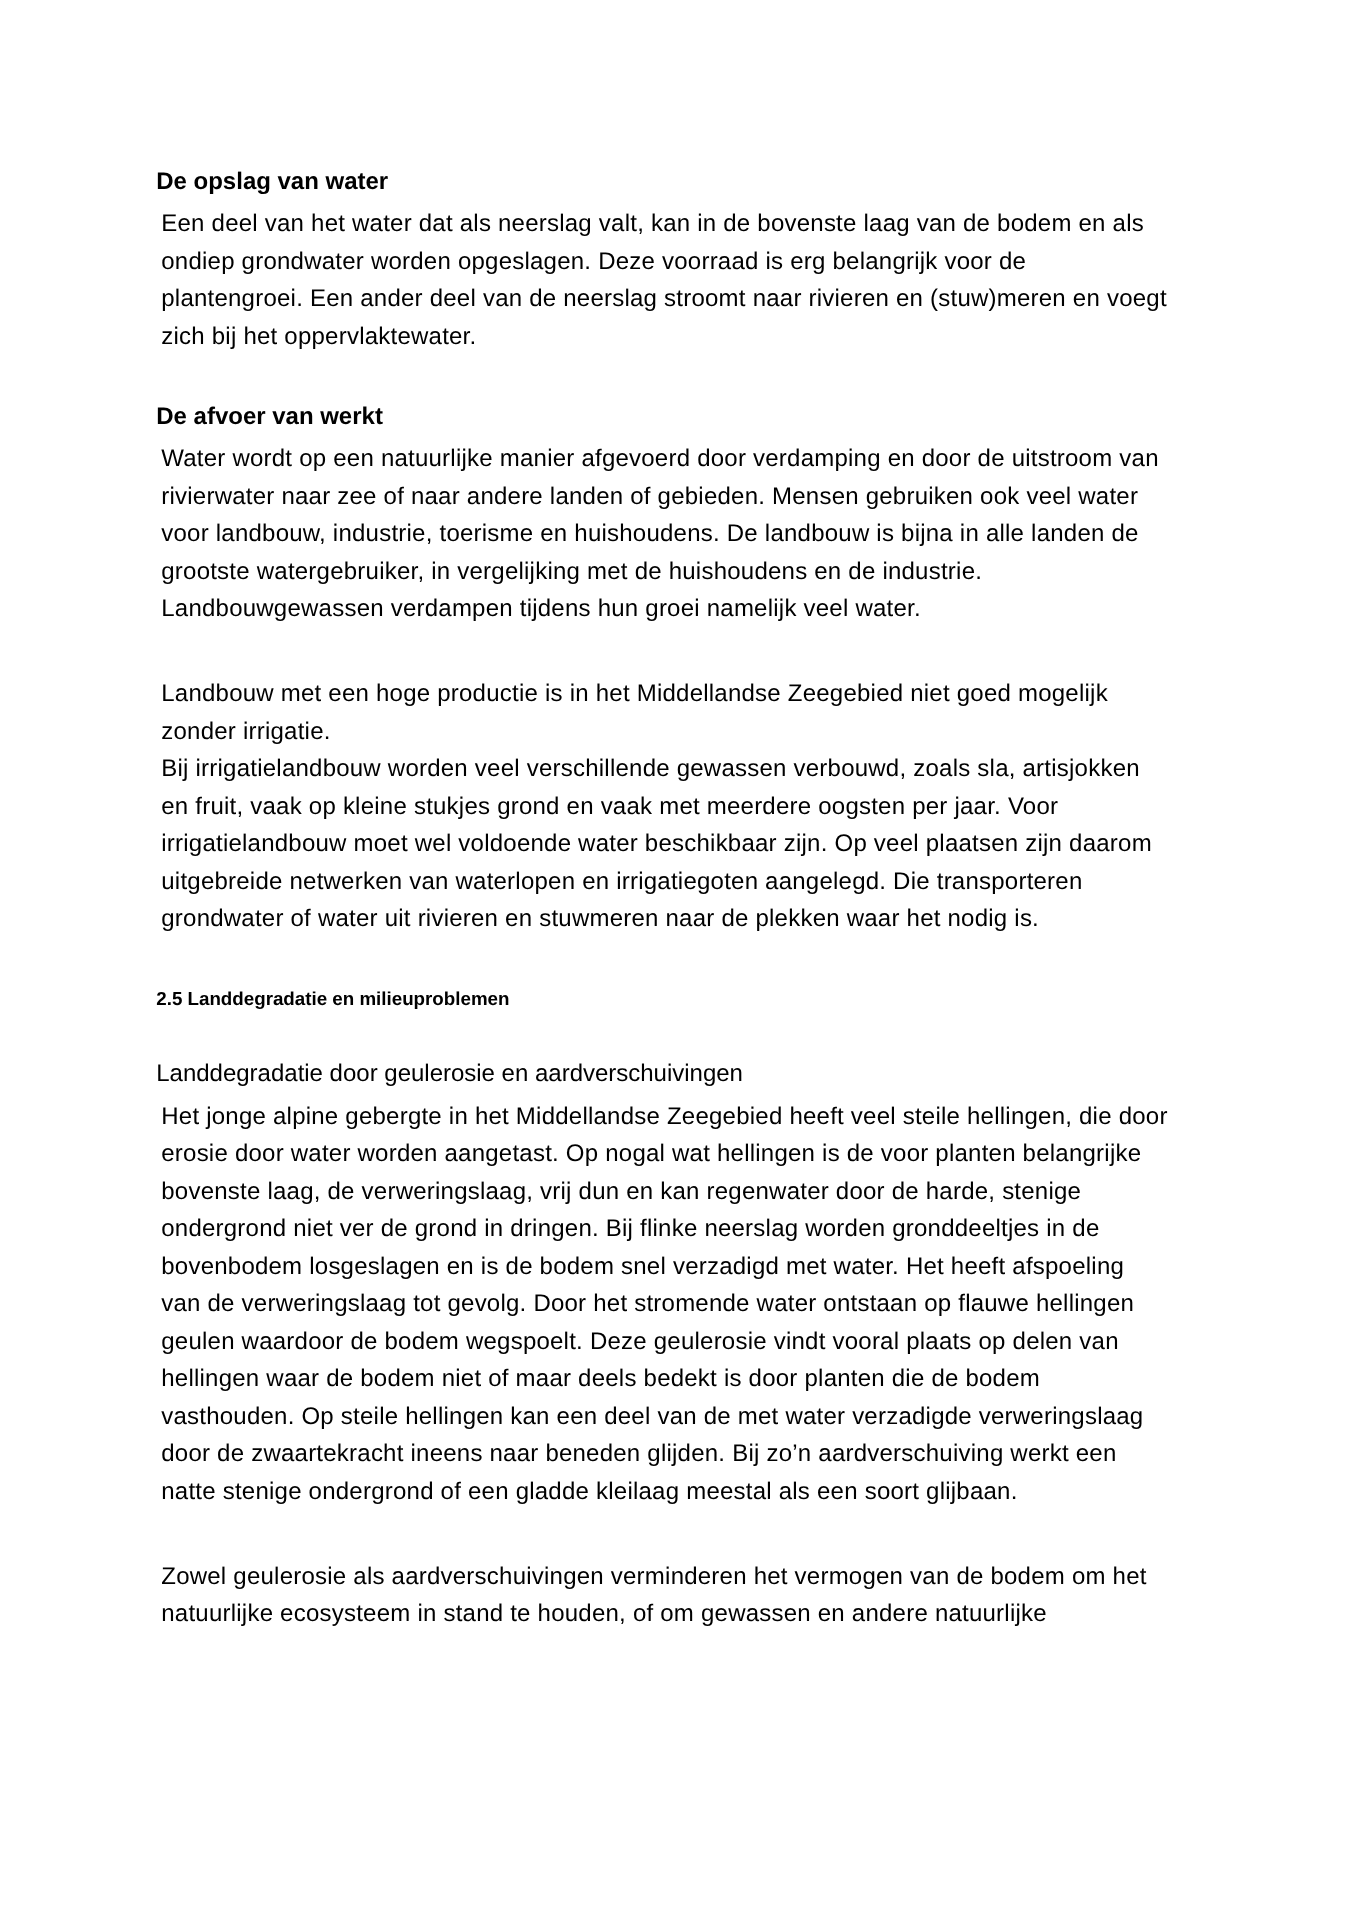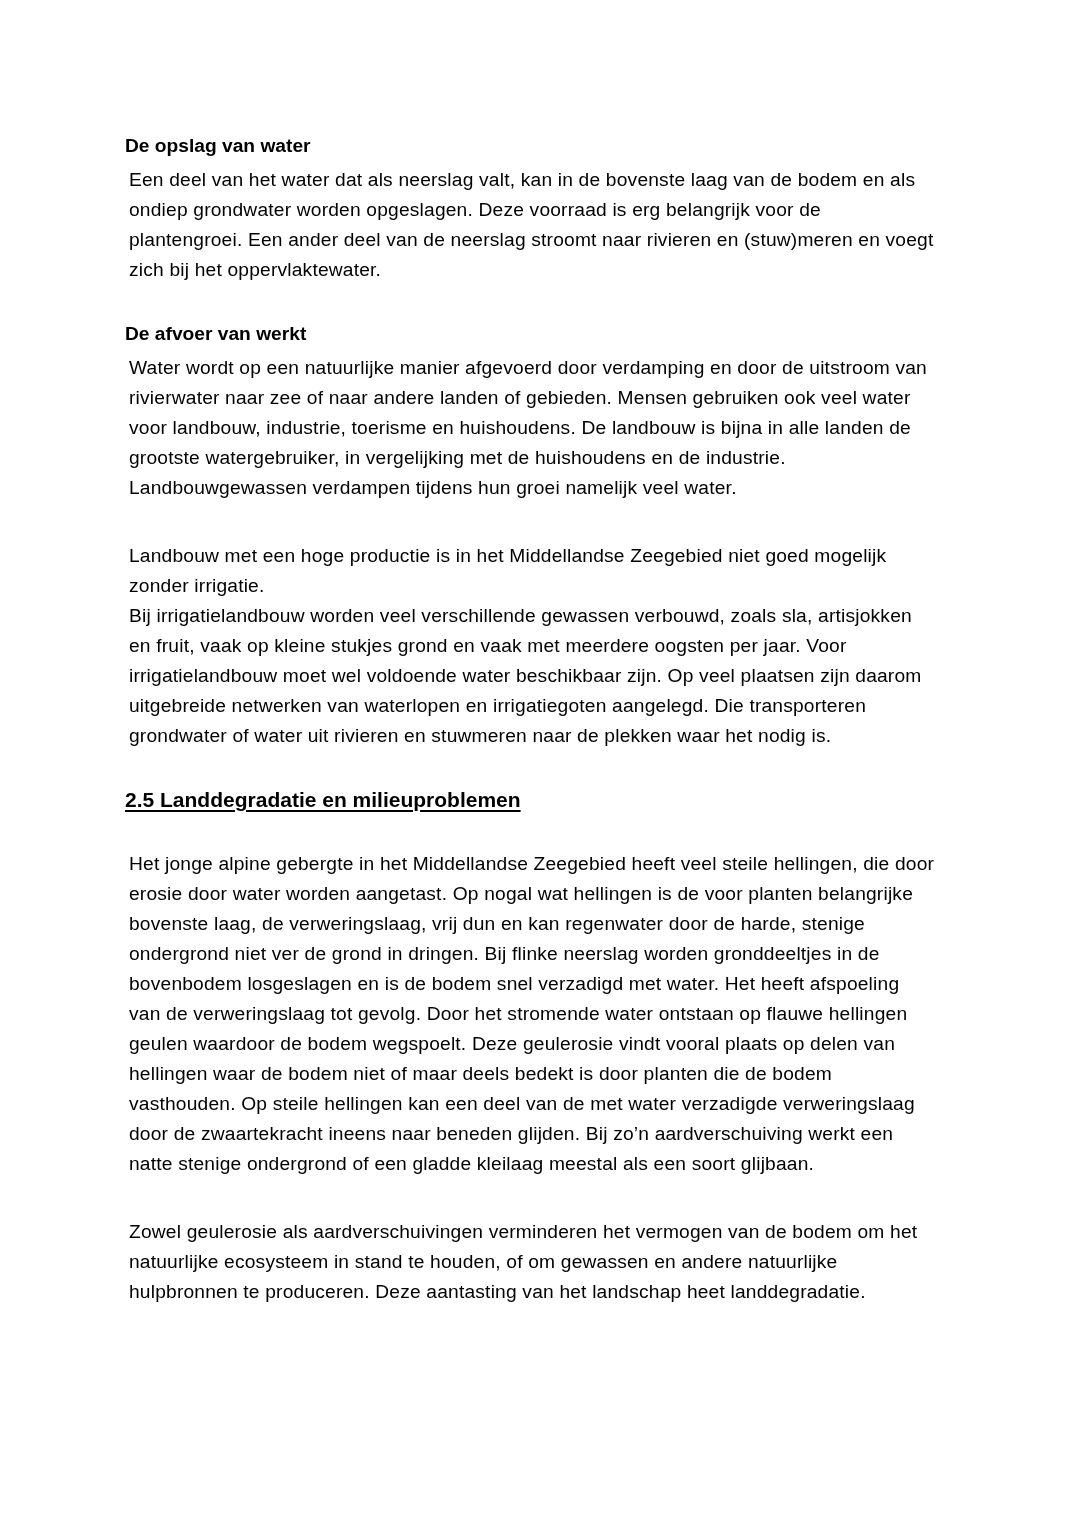--- a/index.html
+++ b/index.html
@@ -36,24 +36,23 @@
     white-space: pre-line;
   }
   .heading-bold {
     font-weight: bold;
     font-size: 19.2px;
     line-height: 30px;
     margin: 0;
   }
   .heading-underline {
     font-weight: bold;
-    font-size: 21px;
+    font-size: 15px;
     line-height: 30px;
     margin: 0;
-    text-decoration: underline;
     text-underline-offset: 3px;
     text-decoration-thickness: 2px;
   }
   .subheading-plain {
     font-weight: normal;
     font-size: 19.2px;
     line-height: 30px;
     margin: 0;
   }
   .spacer {
@@ -104,20 +103,21 @@
 irrigatielandbouw moet wel voldoende water beschikbaar zijn. Op veel plaatsen zijn daarom
 uitgebreide netwerken van waterlopen en irrigatiegoten aangelegd. Die transporteren
 grondwater of water uit rivieren en stuwmeren naar de plekken waar het nodig is.</p>
 
     <div class="spacer"></div>
 
     <h2 class="heading-underline">2.5 Landdegradatie en milieuproblemen</h2>
 
     <div class="spacer"></div>
 
+    <p class="subheading-plain">Landdegradatie door geulerosie en aardverschuivingen</p>
     <p class="block">Het jonge alpine gebergte in het Middellandse Zeegebied heeft veel steile hellingen, die door
 erosie door water worden aangetast. Op nogal wat hellingen is de voor planten belangrijke
 bovenste laag, de verweringslaag, vrij dun en kan regenwater door de harde, stenige
 ondergrond niet ver de grond in dringen. Bij flinke neerslag worden gronddeeltjes in de
 bovenbodem losgeslagen en is de bodem snel verzadigd met water. Het heeft afspoeling
 van de verweringslaag tot gevolg. Door het stromende water ontstaan op flauwe hellingen
 geulen waardoor de bodem wegspoelt. Deze geulerosie vindt vooral plaats op delen van
 hellingen waar de bodem niet of maar deels bedekt is door planten die de bodem
 vasthouden. Op steile hellingen kan een deel van de met water verzadigde verweringslaag
 door de zwaartekracht ineens naar beneden glijden. Bij zo’n aardverschuiving werkt een

